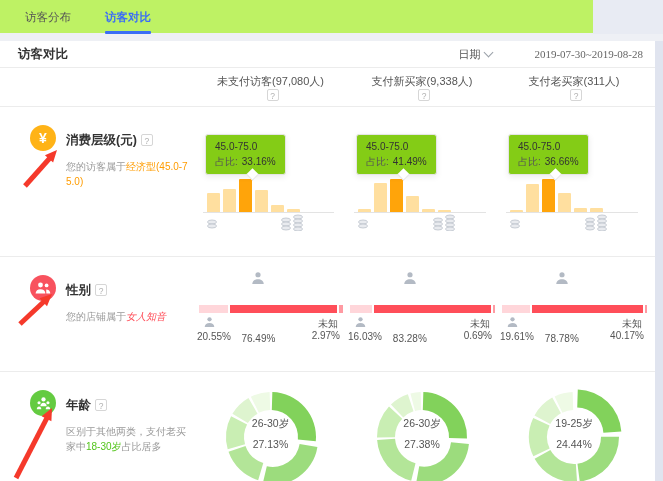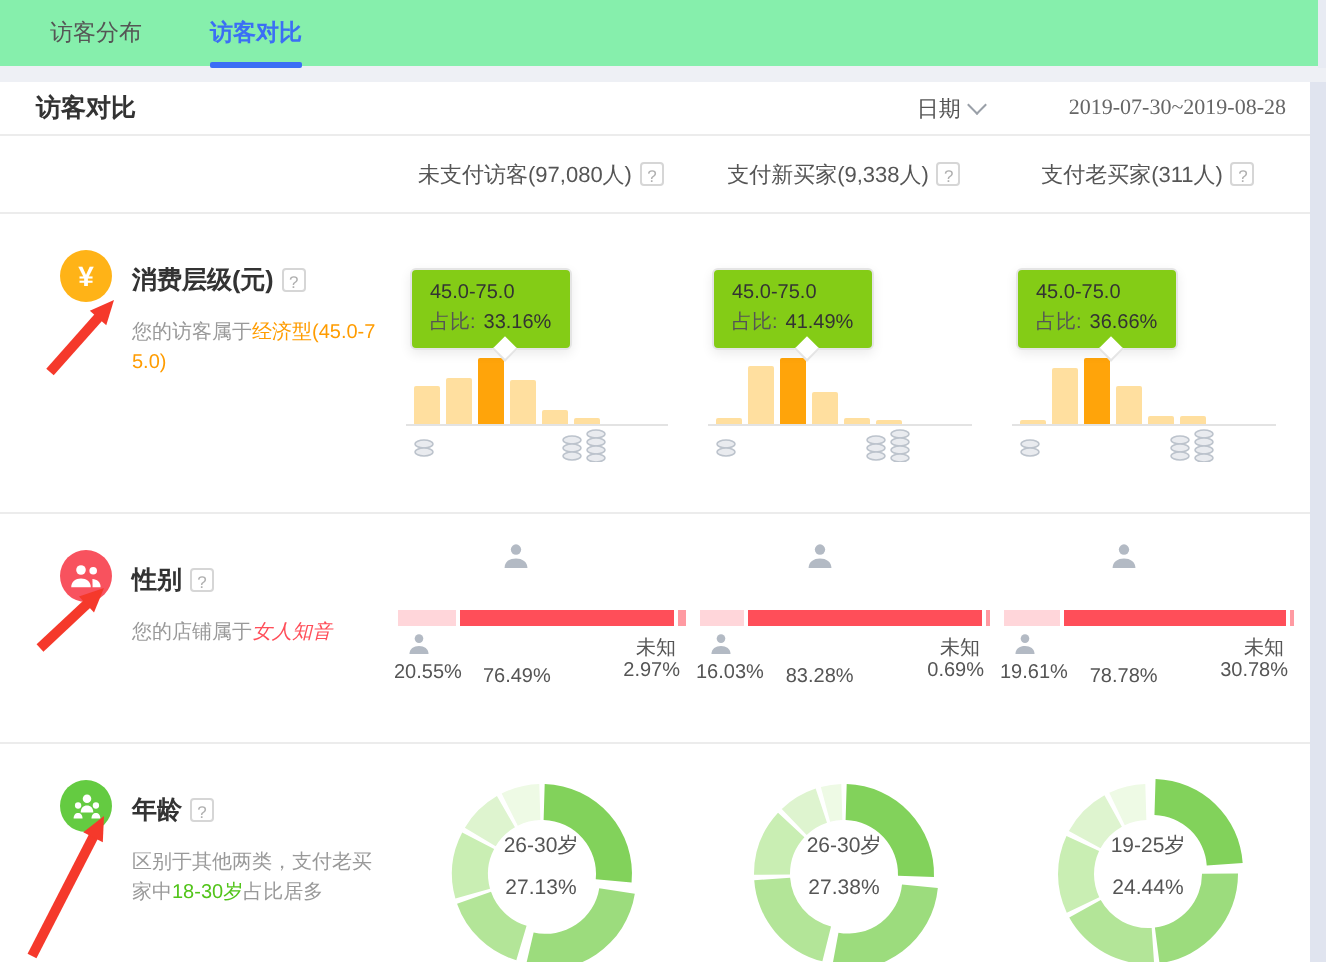--- a/index.html
+++ b/index.html
@@ -6,21 +6,21 @@
   body{
     width:663px;height:481px;overflow:hidden;position:relative;
     background:#e8ebf3;
     font-family:"Liberation Sans","DejaVu Sans",sans-serif;
     -webkit-font-smoothing:antialiased;
   }
   .stage{position:absolute;inset:0;width:663px;height:481px;overflow:hidden;}
 
   
   .tabbar{
-    position:absolute;top:0;left:0;width:659px;height:34px;background:#86efac;
+    position:absolute;top:0;left:0;width:593px;height:34px;background:#bef264;
     display:flex;align-items:center;padding-left:25px;gap:34px;box-sizing:border-box;
     border-bottom:1px solid #eef0f4;
   }
   .tab{font-size:11.5px;color:#555;cursor:pointer;position:relative;height:34px;line-height:34px;}
   .tab.active{color:#3b6ef5;font-weight:bold;}
   .tab.active::after{
     content:"";position:absolute;left:50%;transform:translateX(-50%);
     bottom:0;width:46px;height:3px;background:#3b6ef5;border-radius:1px;
   }
   .gapband{position:absolute;top:34px;left:0;width:663px;height:7px;background:#eef0f5;}
@@ -42,22 +42,22 @@
   }
   .date-range{font-size:11px;color:#666;margin-left:42px;cursor:pointer;}
 
   
   .grid-row{
     display:grid;grid-template-columns:177px 151px 152px 152px;
     padding-left:18px;box-sizing:border-box;
   }
   .col-headers{height:39px;border-bottom:1px solid #ececec;align-items:center;}
   .col-header{
-    display:flex;align-items:center;justify-content:center;
-    font-size:11px;color:#555;letter-spacing:0;
+    display:flex;align-items:center;justify-content:space-between;
+    font-size:11px;color:#555;letter-spacing:0;flex-direction:column;
   }
   .help{
     display:inline-block;width:12px;height:12px;border:1px solid #d6d6d6;border-radius:2px;
     color:#b0b0b0;font-size:8.5px;line-height:12px;text-align:center;margin-left:4px;
     background:#fff;box-sizing:border-box;cursor:pointer;flex:0 0 auto;
   }
 
   .data-row{border-bottom:1px solid #ececec;position:relative;}
   .row-consumption{height:150px;}
   .row-gender{height:115px;}
@@ -357,21 +357,21 @@
           <i class="gseg seg-male" style="width: 19.61%; background: rgb(255, 214, 218);"></i>
             <i class="gseg seg-female" style="width: 78.78%; background: rgb(255, 78, 89);"></i>
             <i class="gseg seg-unk" style="width: 1.61%; background: rgb(255, 154, 162);"></i>
         </div>
         <svg class="g-male-icon person" width="13" height="10" viewBox="0 0 16 13">
             <circle cx="8" cy="3" r="2.8"></circle>
             <path d="M1.8 13c0-3.4 2.8-5.2 6.2-5.2s6.2 1.8 6.2 5.2z"></path>
           </svg>
         <div class="g-male-label">19.61%</div>
         <div class="g-unk-title">未知</div>
-        <div class="g-unk-label">30.78%</div>
+        <div class="g-unk-label">40.17%</div>
       </div>
     </div>
 
     <div class="grid-row data-row row-age">
       <div class="row-label">
         <div class="row-icon icon-age">
           <svg width="15" height="13" viewBox="0 0 16 14" fill="#fff">
               <circle cx="8" cy="2.6" r="2.3"></circle>
               <path d="M4.6 10c0-2.4 1.5-3.8 3.4-3.8s3.4 1.4 3.4 3.8z"></path>
               <circle cx="3.2" cy="6.2" r="1.7"></circle>

